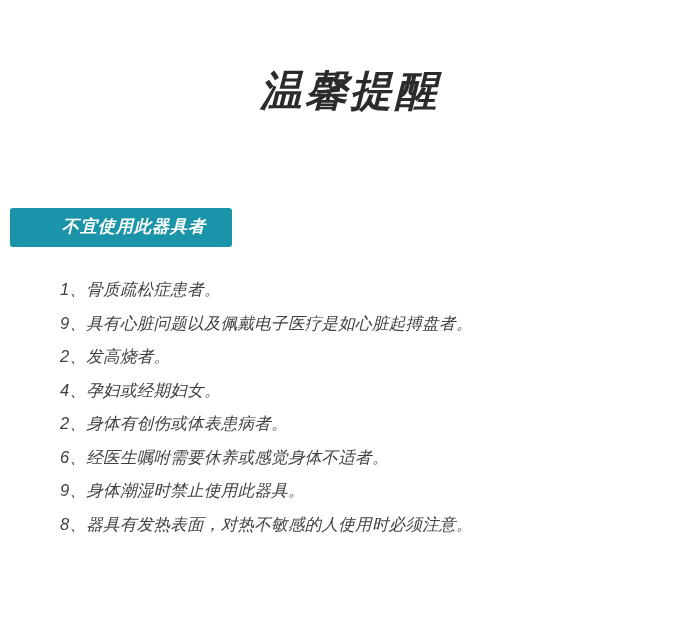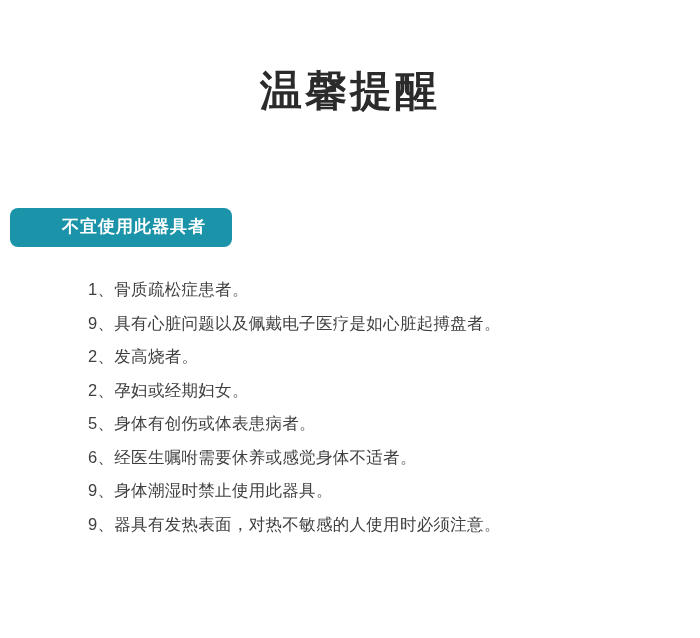--- a/index.html
+++ b/index.html
@@ -12,20 +12,21 @@
     background: #ffffff;
     font-family: "Liberation Sans", "DejaVu Sans", sans-serif;
     color: #3a3a3a;
     overflow: hidden;
   }
   .page {
     position: relative;
     width: 700px;
     height: 638px;
     box-sizing: border-box;
+    font-style: italic;
   }
   .title {
     text-align: center;
     font-size: 42px;
     font-weight: bold;
     letter-spacing: 3px;
     color: #2b2b2b;
     margin: 0;
     padding-top: 66px;
     line-height: 1.2;
@@ -35,26 +36,26 @@
     padding-left: 10px;
   }
   .banner {
     display: inline-block;
     background: #1b93a8;
     color: #ffffff;
     font-size: 17px;
     font-weight: bold;
     letter-spacing: 1px;
     padding: 10px 26px 10px 52px;
-    border-radius: 8px;
+    border-radius: 3px;
     line-height: 1.1;
   }
   .list {
     margin: 34px 0 0 0;
-    padding: 0 0 0 88px;
+    padding: 0 0 0 60px;
     list-style: none;
   }
   .list li {
     font-size: 16.5px;
     color: #3f3f3f;
     line-height: 1.0;
     padding: 0;
     margin-bottom: 17px;
     white-space: nowrap;
     letter-spacing: 0.3px;
@@ -68,20 +69,20 @@
   <h1 class="title">温馨提醒</h1>
 
   <div class="banner-row">
     <span class="banner">不宜使用此器具者</span>
   </div>
 
   <ul class="list">
     <li>1、骨质疏松症患者。</li>
     <li>9、具有心脏问题以及佩戴电子医疗是如心脏起搏盘者。</li>
     <li>2、发高烧者。</li>
-    <li>2、孕妇或经期妇女。</li>
-    <li>5、身体有创伤或体表患病者。</li>
+    <li>4、孕妇或经期妇女。</li>
+    <li>2、身体有创伤或体表患病者。</li>
     <li>6、经医生嘱咐需要休养或感觉身体不适者。</li>
     <li>9、身体潮湿时禁止使用此器具。</li>
-    <li>9、器具有发热表面，对热不敏感的人使用时必须注意。</li>
+    <li>8、器具有发热表面，对热不敏感的人使用时必须注意。</li>
   </ul>
 
 </div>
 
 </body></html>

